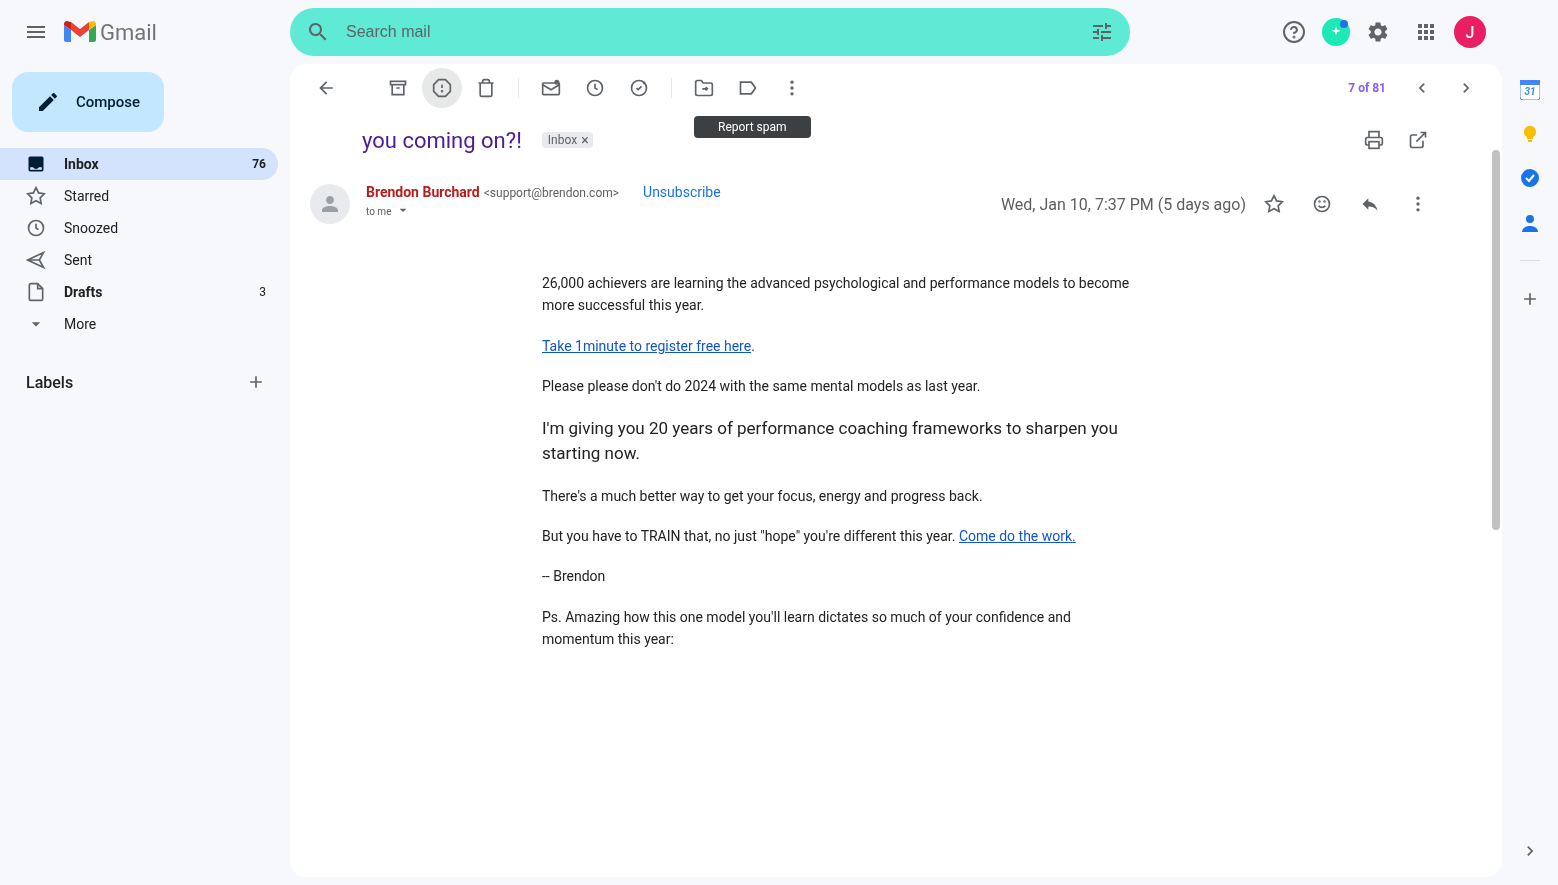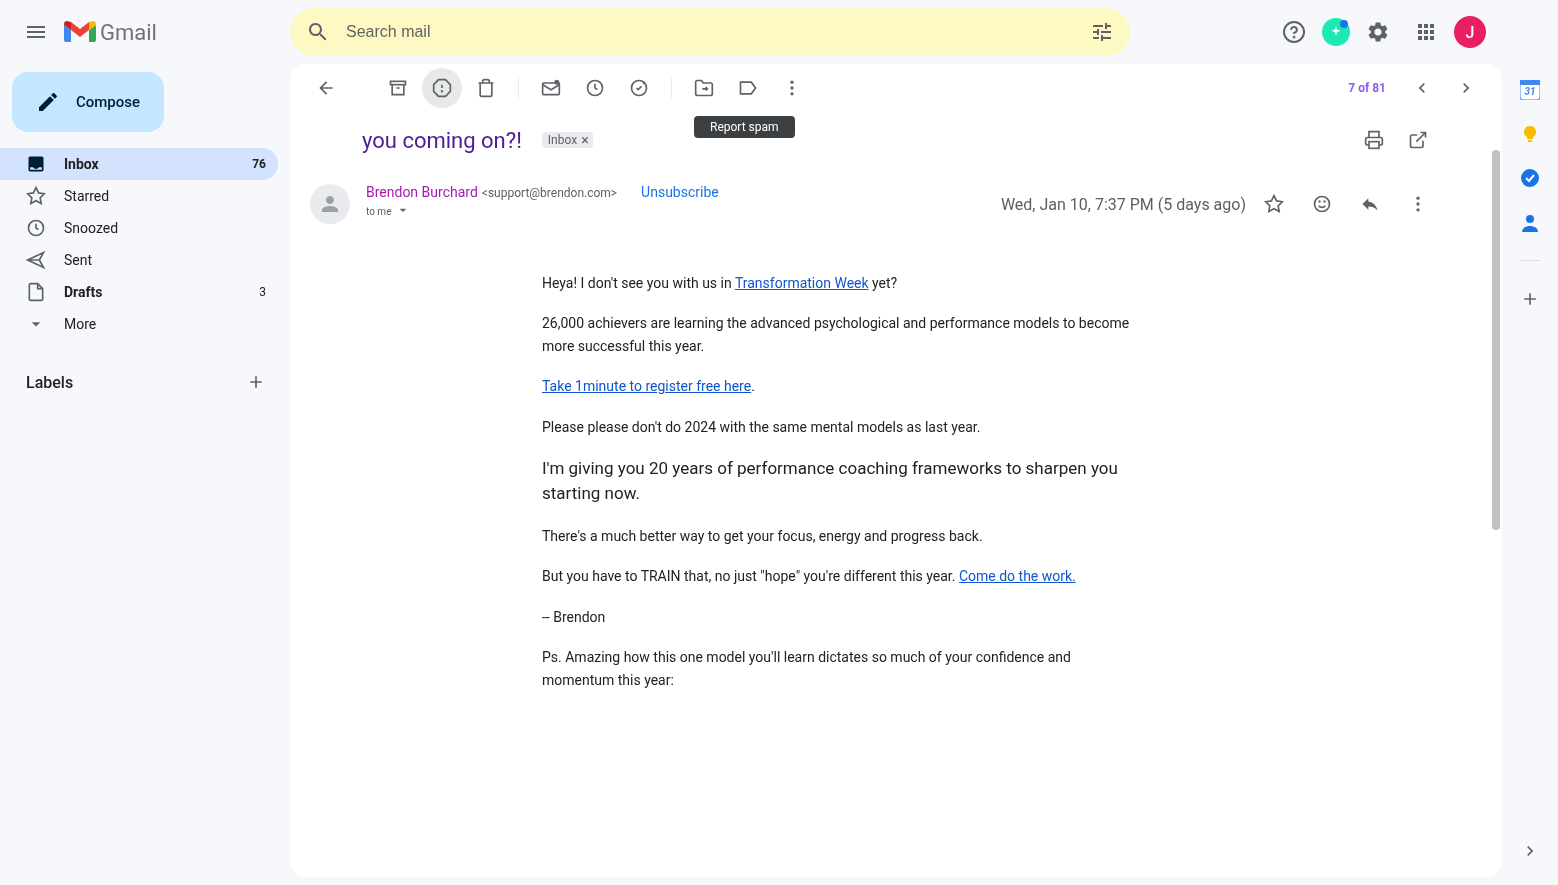--- a/index.html
+++ b/index.html
@@ -19,49 +19,49 @@
 .nav-item:not(.active) .nav-icon { color: #5f6368; }
 .nav-label { flex: 1; }
 .nav-count { font-size: 12px; min-width: 20px; text-align: right; }
 .nav-item.active .nav-count { font-weight: 700; }
 .nav-item.drafts .nav-label { font-weight: 700; }
 .labels-header { display: flex; align-items: center; justify-content: space-between; padding: 8px 20px 8px 26px; margin-top: 12px; font-size: 16px; color: #202124; font-weight: 500; }
 .labels-header .plus-btn { width: 28px; height: 28px; display: flex; align-items: center; justify-content: center; border-radius: 50%; cursor: pointer; color: #5f6368; }
 
 .center-col { flex: 1; display: flex; flex-direction: column; }
 .top-bar { display: flex; align-items: center; height: 64px; padding: 8px 8px 8px 0; gap: 8px; }
-.search-box { flex: 1; max-width: 840px; height: 48px; background: #fef9c3; border-radius: 24px; display: flex; align-items: center; padding: 0 8px; }
+.search-box { flex: 1; max-width: 840px; height: 48px; background: #5eead4; border-radius: 24px; display: flex; align-items: center; padding: 0 8px; }
 .search-box input { flex: 1; border: none; background: transparent; font-size: 16px; color: #5f6368; outline: none; padding: 0 8px; }
 .search-box input::placeholder { color: #5f6368; }
 .icon-btn { width: 40px; height: 40px; display: flex; align-items: center; justify-content: center; border-radius: 50%; cursor: pointer; color: #5f6368; }
 .icon-btn.active-hover { background: rgba(60,64,67,.12); }
 .top-right-icons { display: flex; align-items: center; gap: 8px; margin-left: auto; margin-right: 8px; }
 .avatar-circle { width: 32px; height: 32px; border-radius: 50%; background: #e91e63; color: #fff; display: flex; align-items: center; justify-content: center; font-weight: 500; font-size: 16px; cursor: pointer; }
 .gemini-icon { width: 28px; height: 28px; border-radius: 50%; background: #1de9b6; position: relative; cursor: pointer; display: flex; align-items: center; justify-content: center; }
 .gemini-icon::before { content: ''; position: absolute; top: 2px; right: 2px; width: 8px; height: 8px; background: #1a73e8; border-radius: 50%; }
 
 .mail-pane { flex: 1; background: #fff; border-radius: 16px; margin: 0 0 8px 0; display: flex; flex-direction: column; overflow: hidden; position: relative; }
 .mail-toolbar { display: flex; align-items: center; height: 48px; padding: 8px 16px; gap: 4px; position: relative; }
 .toolbar-group { display: flex; align-items: center; gap: 4px; }
 .toolbar-divider { width: 1px; height: 20px; background: #e8eaed; margin: 0 8px; }
 .toolbar-spacer { flex: 1; }
 .page-info { font-size: 12px; color: #8b5cf6; margin-right: 12px; font-weight: bold; }
-.tooltip { position: absolute; background: #3c4043; color: #fff; font-size: 12px; padding: 4px 16px; border-radius: 4px; top: 52px; left: 404px; white-space: nowrap; z-index: 10; }
+.tooltip { position: absolute; background: #3c4043; color: #fff; font-size: 12px; padding: 4px 24px; border-radius: 4px; top: 52px; left: 404px; white-space: nowrap; z-index: 10; }
 
 .mail-header-row { display: flex; align-items: center; padding: 8px 64px 8px 72px; gap: 8px; }
 .mail-subject { font-size: 22px; color: #4c1d95; font-weight: 400; margin-right: 12px; }
 .inbox-chip { display: inline-flex; align-items: center; background: #e8eaed; border-radius: 4px; padding: 1px 4px 1px 6px; font-size: 12px; color: #5f6368; gap: 4px; }
 .inbox-chip .chip-x { cursor: pointer; font-size: 14px; line-height: 1; }
 .mail-header-actions { margin-left: auto; display: flex; gap: 4px; }
 
 .sender-row { display: flex; padding: 16px 64px 8px 20px; gap: 16px; }
 .sender-avatar { width: 40px; height: 40px; border-radius: 50%; background: #e8eaed; display: flex; align-items: center; justify-content: center; color: #9aa0a6; flex-shrink: 0; }
 .sender-info { flex: 1; min-width: 0; }
 .sender-line1 { display: flex; align-items: baseline; gap: 4px; flex-wrap: wrap; }
-.sender-name { font-size: 14px; font-weight: 400; color: #a21caf; }
+.sender-name { font-size: 14px; font-weight: 700; color: #b91c1c; }
 .sender-email { font-size: 12px; color: #5e5e5e; }
 .unsubscribe { font-size: 14px; color: #1a73e8; margin-left: 20px; cursor: pointer; }
 .sender-line2 { font-size: 10px; color: #5e5e5e; margin-top: 2px; display: flex; align-items: center; gap: 4px; }
 .sender-line2 .dropdown-arrow { cursor: pointer; }
 .sender-right { display: flex; align-items: center; gap: 8px; }
 .mail-date { font-size: 16px; color: #5e5e5e; white-space: nowrap; }
 
 .mail-body { padding: 40px 72px 24px 72px; overflow-y: auto; }
 .mail-content { max-width: 600px; margin: 0 auto 0 180px; font-size: 14px; line-height: 1.6; color: #222; }
 .mail-content p { margin-bottom: 18px; }
@@ -369,21 +369,20 @@
                 <circle cx="12" cy="5" r="2"></circle>
                 <circle cx="12" cy="12" r="2"></circle>
                 <circle cx="12" cy="19" r="2"></circle>
               </svg>
           </div>
         </div>
       </div>
 
       <div class="mail-body">
         <div class="mail-content">
-          <p><span>Heya! I don't see you with us in </span><a href="#">Transformation Week</a><span> yet?</span></p>
           <p>26,000 achievers are learning the advanced psychological and performance models to become more successful this year.</p>
           <p><a href="#">Take 1minute to register free here</a><span>.</span></p>
           <p>Please please don't do 2024 with the same mental models as last year.</p>
           <p class="big-line">I'm giving you 20 years of performance coaching frameworks to sharpen you starting now.</p>
           <p>There's a much better way to get your focus, energy and progress back.</p>
           <p><span>But you have to TRAIN that, no just "hope" you're different this year. </span><a href="#">Come do the work.</a></p>
           <p>-- Brendon</p>
           <p>Ps. Amazing how this one model you'll learn dictates so much of your confidence and momentum this year:</p>
         </div>
       </div>

